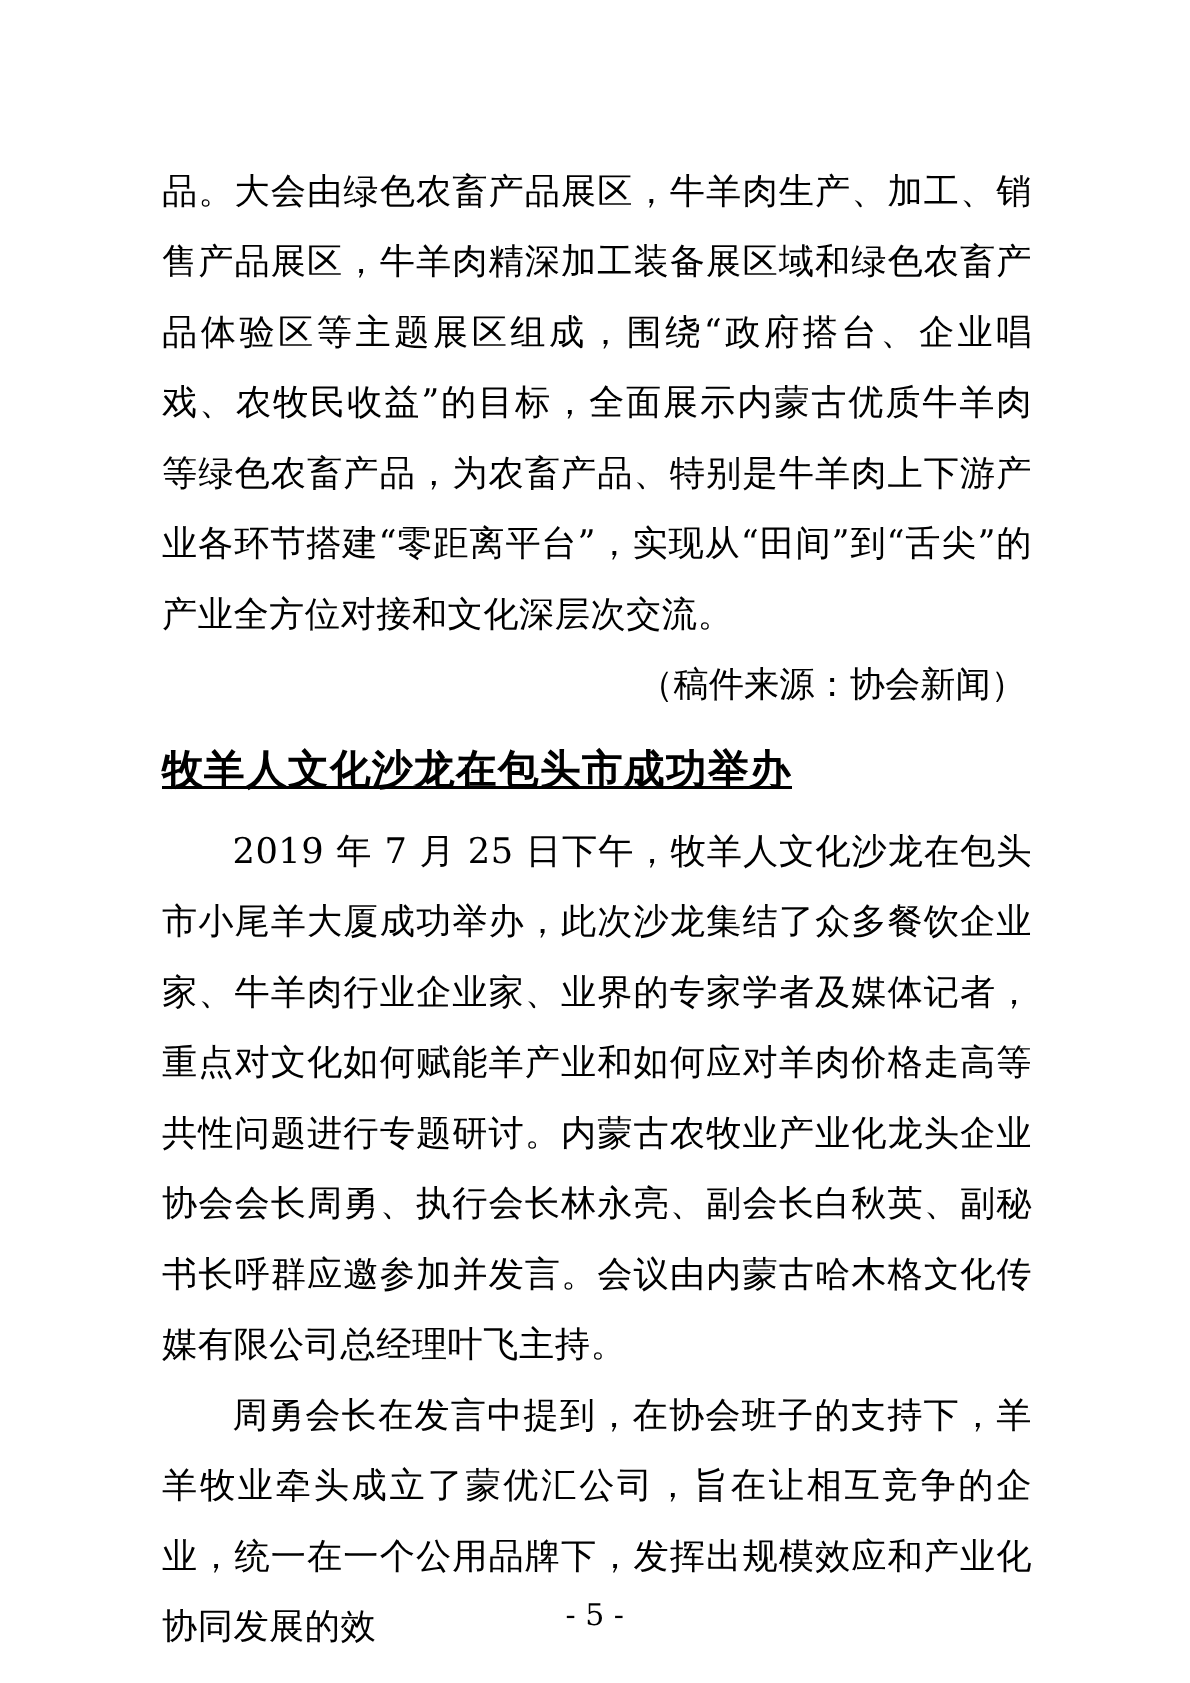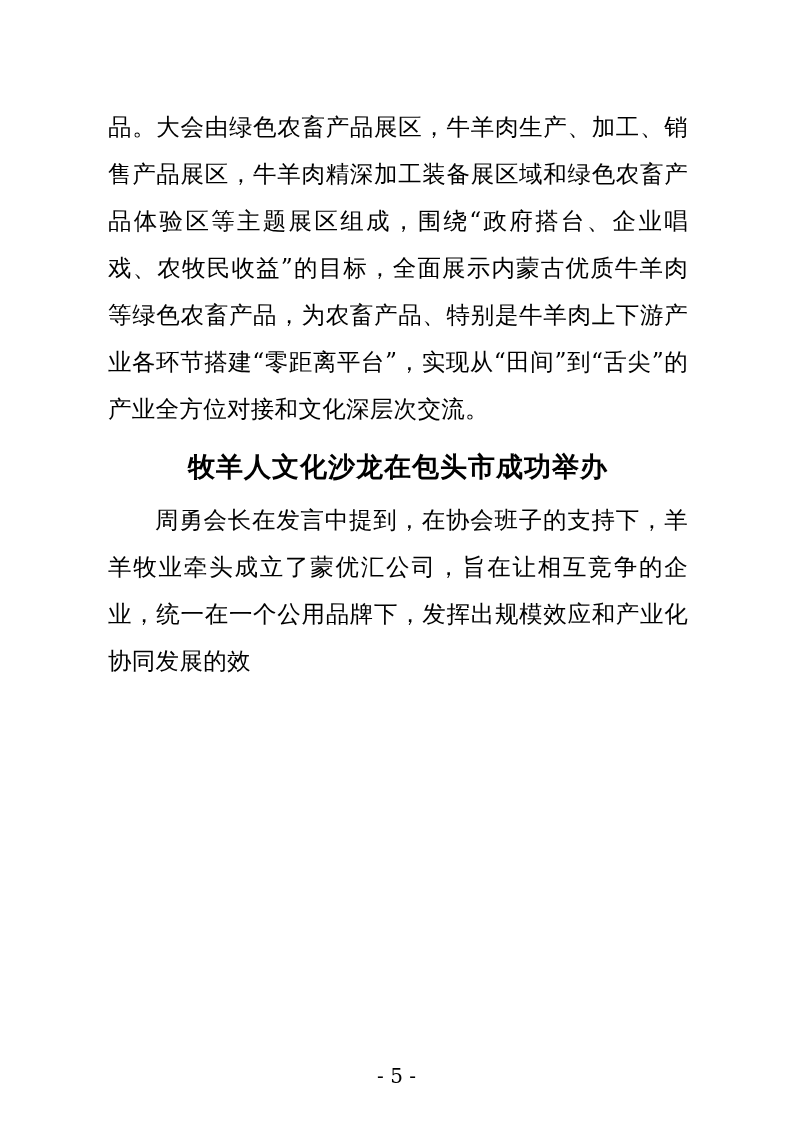--- a/index.html
+++ b/index.html
@@ -39,23 +39,24 @@
     line-height: 47px;
     text-align: right;
     margin: 0;
     padding-right: 4px;
   }
   .heading {
     font-family: "DejaVu Serif", "Liberation Serif", serif;
     font-weight: bold;
     font-size: 27px;
     line-height: 52px;
-    text-align: center;
+    text-align: left;
     margin: 8px 0 4px 0;
     letter-spacing: 1px;
+    text-decoration: underline;
   }
   .footer {
     position: absolute;
     left: 0;
     right: 0;
     top: 1048px;
     text-align: center;
     font-size: 20px;
     font-family: "DejaVu Serif", "Liberation Serif", serif;
     color: #000000;
@@ -64,23 +65,25 @@
 </head>
 <body>
 
 <div class="page">
 
   <div class="content">
 
     <p class="para">品。大会由绿色农畜产品展区，牛羊肉生产、加工、销售产品展区，牛羊肉精深加工装备展区域和绿色农畜产品体验区等主题展区组成，围绕“政府搭台、企业唱戏、农牧民收益”的目标，全面展示内蒙古优质牛羊肉等绿色农畜产品，为农畜产品、特别是牛羊肉上下游产业各环节搭建“零距离平台”，实现从“田间”到“舌尖”的产业全方位对接和文化深层次交流。</p>
 
 
+    <p class="sig">（稿件来源：协会新闻）</p>
 
     <h2 class="heading">牧羊人文化沙龙在包头市成功举办</h2>
 
+    <p class="para indent">2019 年 7 月 25 日下午，牧羊人文化沙龙在包头市小尾羊大厦成功举办，此次沙龙集结了众多餐饮企业家、牛羊肉行业企业家、业界的专家学者及媒体记者，重点对文化如何赋能羊产业和如何应对羊肉价格走高等共性问题进行专题研讨。内蒙古农牧业产业化龙头企业协会会长周勇、执行会长林永亮、副会长白秋英、副秘书长呼群应邀参加并发言。会议由内蒙古哈木格文化传媒有限公司总经理叶飞主持。</p>
 
     <p class="para indent">周勇会长在发言中提到，在协会班子的支持下，羊羊牧业牵头成立了蒙优汇公司，旨在让相互竞争的企业，统一在一个公用品牌下，发挥出规模效应和产业化协同发展的效</p>
 
   </div>
 
   <div class="footer">- 5 -</div>
 
 </div>
 
 </body></html>

